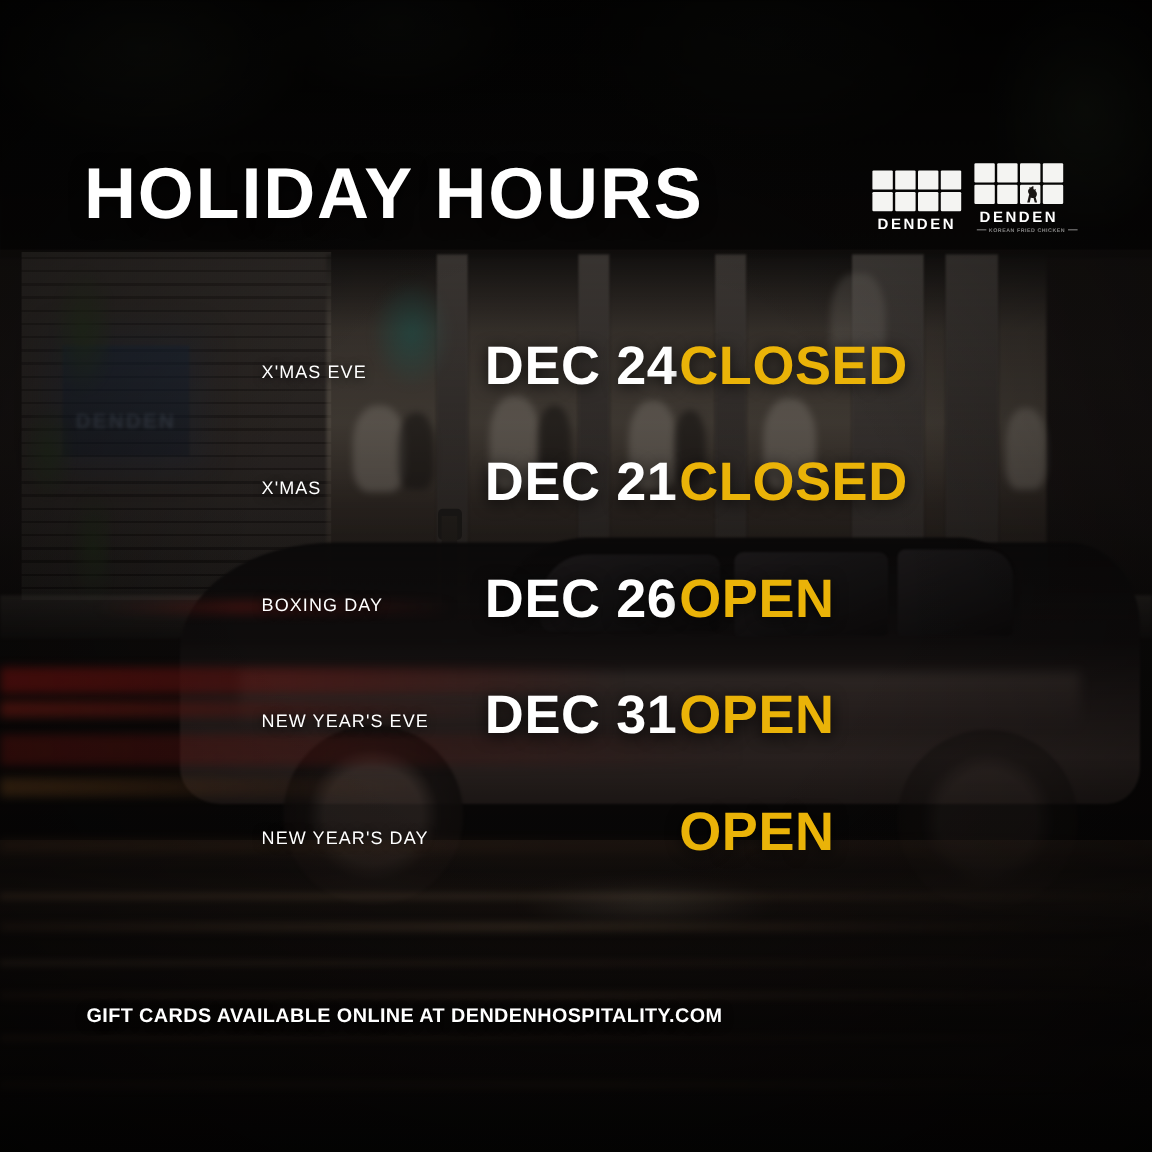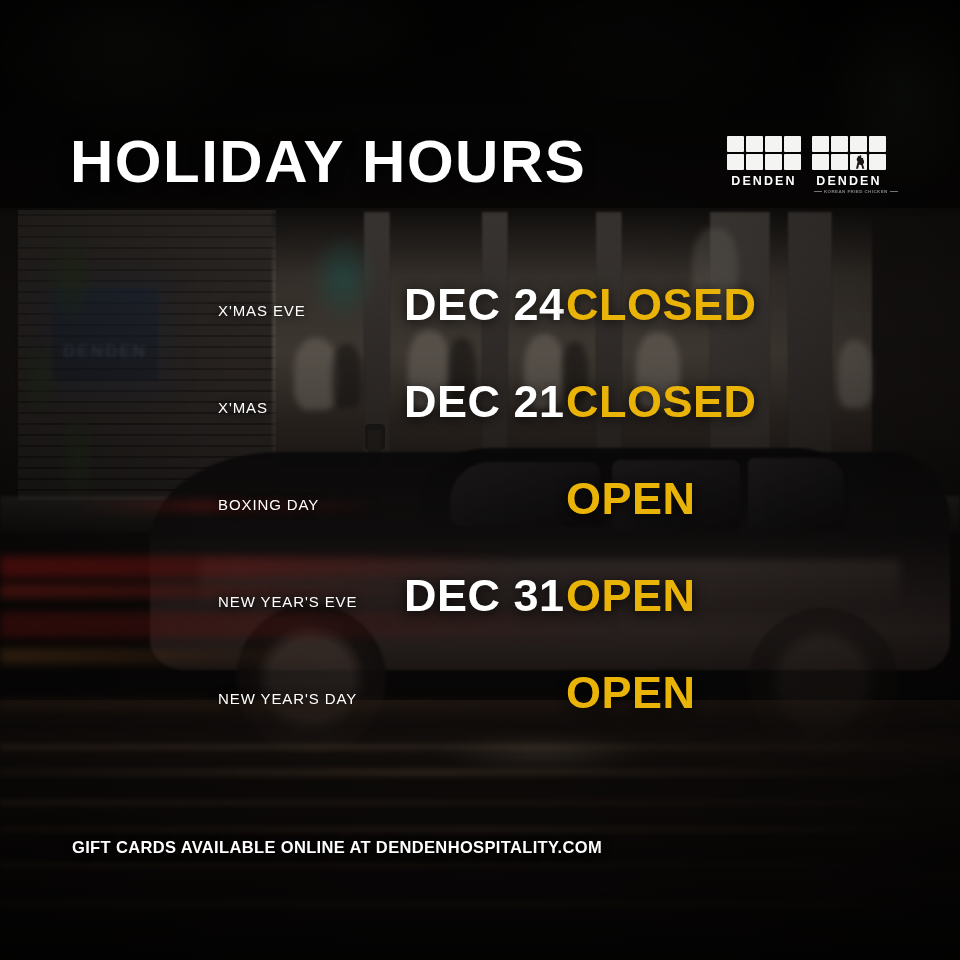--- a/index.html
+++ b/index.html
@@ -225,21 +225,21 @@
     position:absolute;left:70px;top:132px;
     font-size:60px;font-weight:700;letter-spacing:1.5px;
     color:#fff;line-height:1;
     text-shadow:0 2px 14px rgba(0,0,0,.75);
     text-align:right;
   }
 
   
   .logo-lockup{
     position:absolute;right:74px;top:136px;
-    display:flex;gap:11px;align-items:flex-start;
+    display:flex;gap:11px;align-items:flex-end;
   }
   .logo{position:relative;width:74px;}
   .logo-grid{
     display:grid;grid-template-columns:repeat(4,1fr);
     grid-template-rows:repeat(2,1fr);
     gap:2.5px;width:74px;height:34px;
     position:relative;
   }
   .pane{background:#f4f4f2;border-radius:1px;}
   .rooster{
@@ -416,20 +416,21 @@
       </div>
 
       <div class="hour-row">
         <div class="h-label">X'MAS</div>
         <div class="h-date">DEC 21</div>
         <div class="h-status">CLOSED</div>
       </div>
 
       <div class="hour-row">
         <div class="h-label">BOXING DAY</div>
+        <div class="h-date">DEC 26</div>
         <div class="h-status">OPEN</div>
       </div>
 
       <div class="hour-row">
         <div class="h-label">NEW YEAR'S EVE</div>
         <div class="h-date">DEC 31</div>
         <div class="h-status">OPEN</div>
       </div>
 
       <div class="hour-row">

